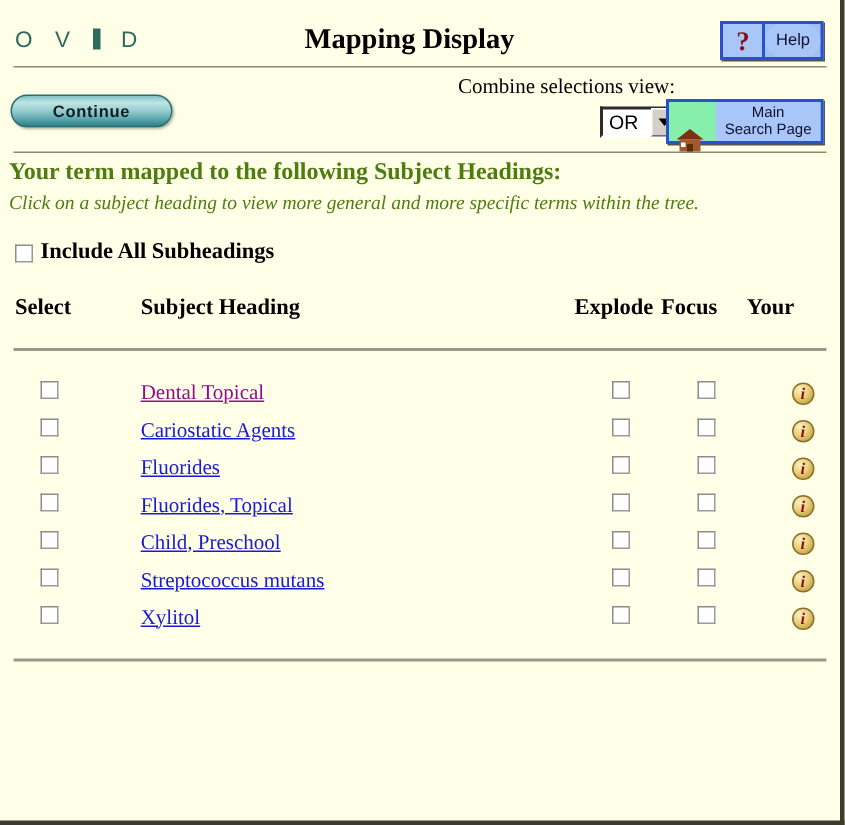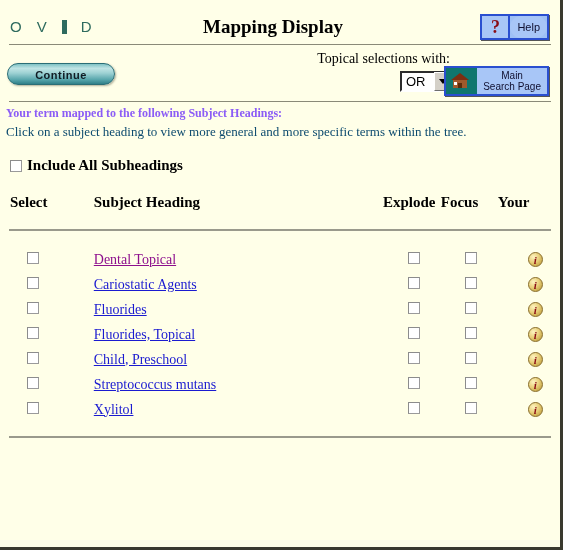--- a/index.html
+++ b/index.html
@@ -164,23 +164,23 @@
     left: 4px; top: 6px;
     border-left: 4px solid transparent;
     border-right: 4px solid transparent;
     border-top: 5px solid #000;
   }
   .main-search-btn {
     position: absolute;
     right: 11px;
     top: 21px;
     display: flex;
-    align-items: flex-start;
+    align-items: center;
     border: 2px solid #2a4fd0;
-    background: #0f766e;
+    background: #86efac;
     box-shadow: 1px 1px 0 #555;
   }
   .house-cell {
     width: 29px;
     background: #a8c6f7;
     border-right: 2px solid #2a4fd0;
     position: relative;
   }
   .house {
     position: absolute;
@@ -220,28 +220,29 @@
     font-family: "Liberation Sans", sans-serif;
     font-size: 10px;
     line-height: 11px;
     text-align: center;
     white-space: nowrap;
   }
 
   
   .mapped-heading {
     margin: 4px 0 0 6px;
-    font-size: 12px;
-    font-weight: bold;
-    color: #8b5cf6;
+    font-size: 16px;
+    font-weight: bold;
+    color: #4d7c0f;
   }
   .mapped-sub {
     margin: 3px 0 16px 6px;
     font-size: 13px;
-    color: #0c4a6e;
+    color: #4d7c0f;
+    font-style: italic;
   }
 
   
   .subhead-row {
     margin: 17px 0 0 10px;
     display: flex;
     align-items: center;
   }
   .subhead-row .label {
     margin-left: 5px;
@@ -348,21 +349,21 @@
     <div class="help-box">
       <div class="help-q">?</div>
       <div class="help-label">Help</div>
     </div>
   </div>
   <div class="rule"></div>
 
   <div class="toolbar">
     <div class="continue-btn">Continue</div>
 
-    <div class="combine-label">Topical selections with:</div>
+    <div class="combine-label">Combine selections view:</div>
 
     <div class="combine-select">
       <div class="val">OR</div>
       <div class="arrow"></div>
     </div>
 
     <div class="main-search-btn">
       <div class="house-cell">
         <div class="house">
           <div class="roof"></div>

